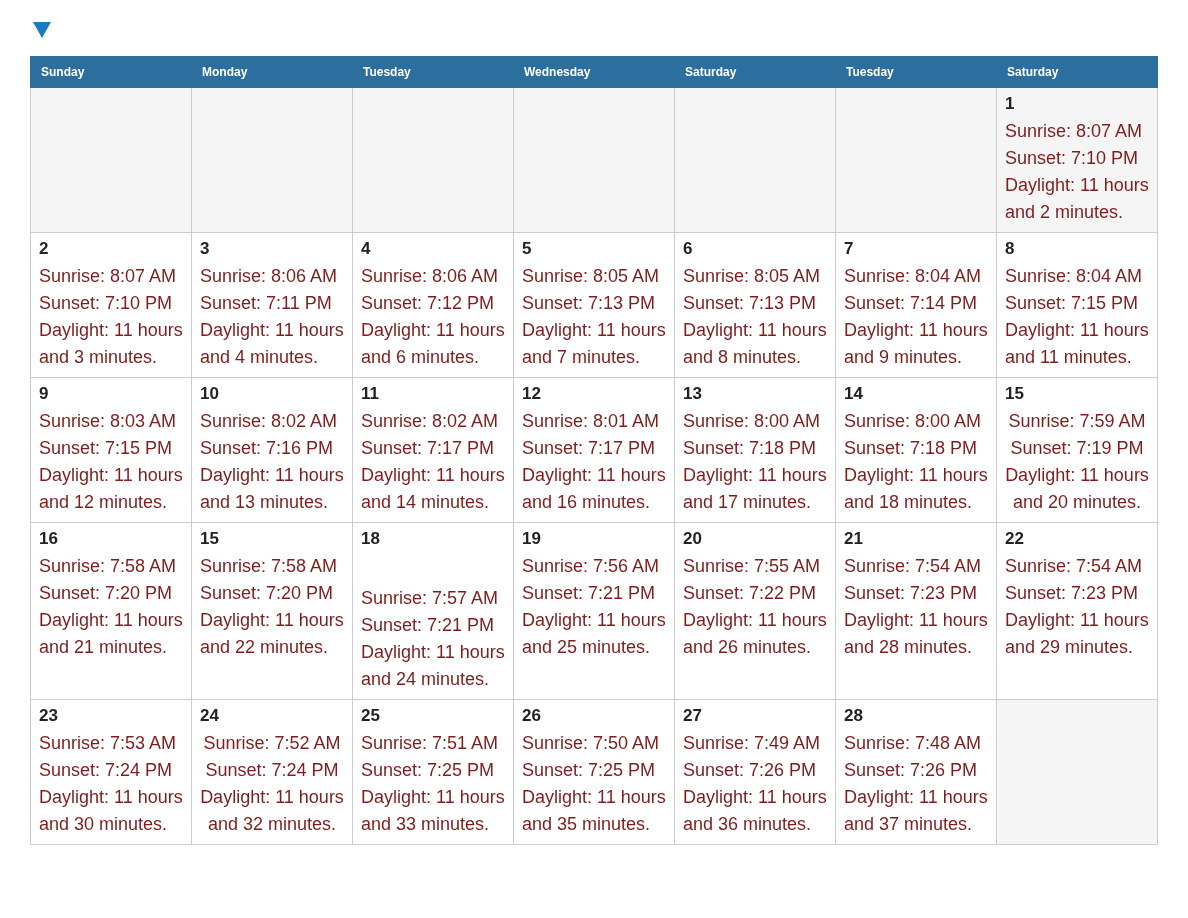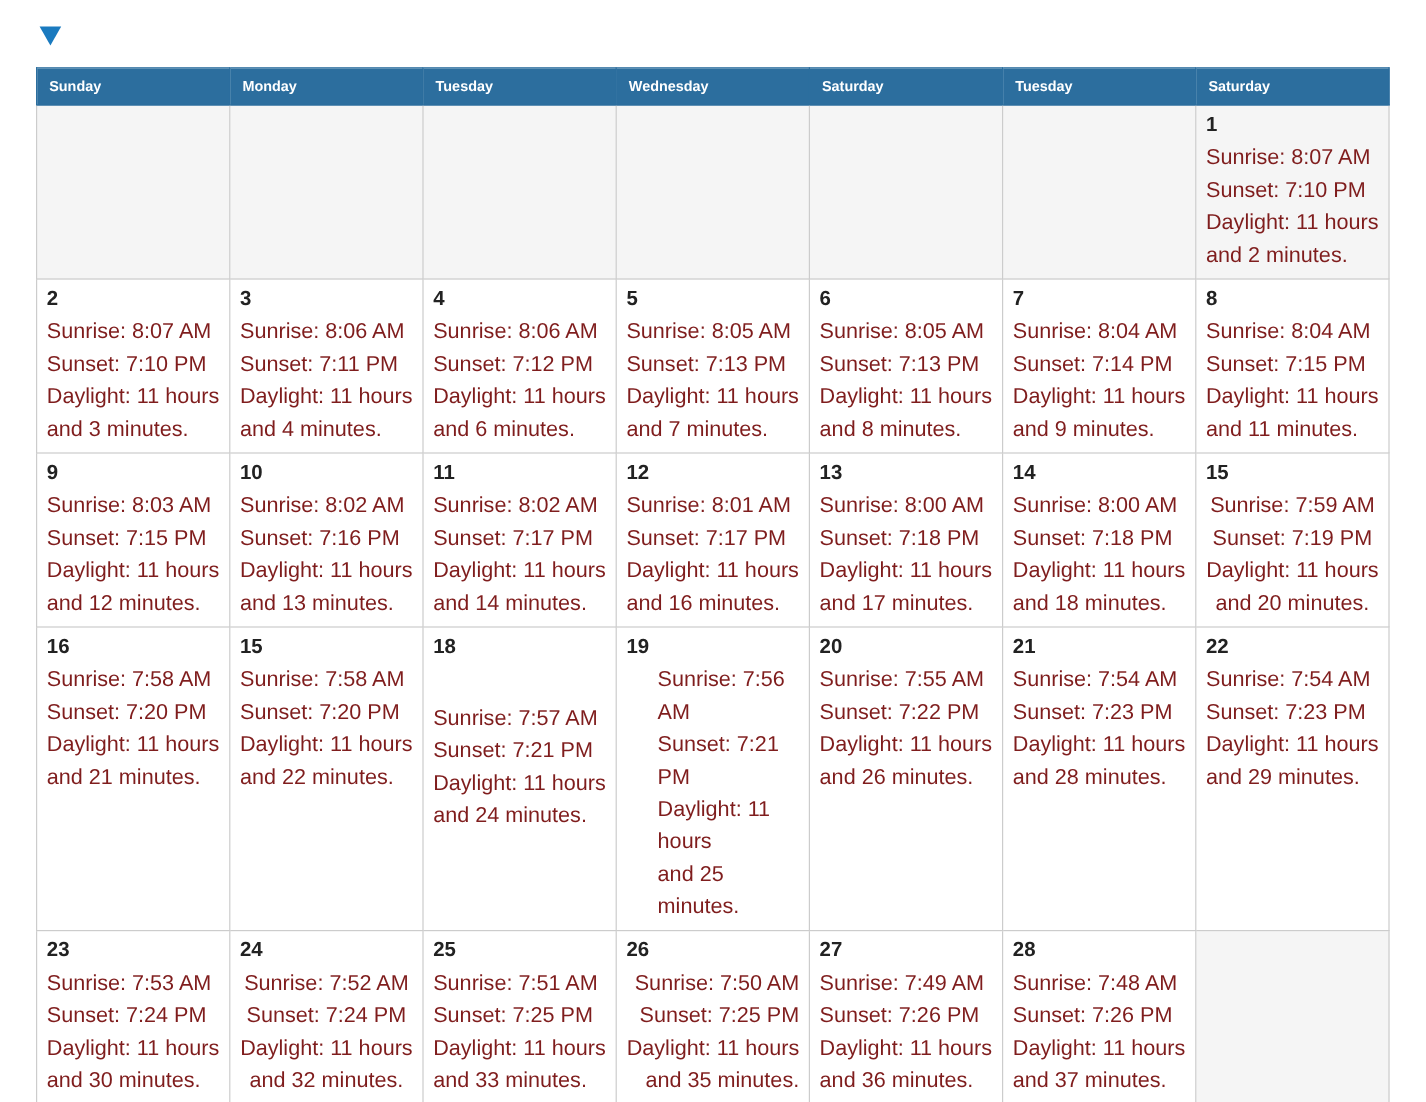--- a/index.html
+++ b/index.html
@@ -260,21 +260,21 @@
         </td>
         <td>
           <div class="day-number">18</div>
           <div class="day-info" style="white-space: pre-line; margin-top: 36px;">Sunrise: 7:57 AM
 Sunset: 7:21 PM
 Daylight: 11 hours
 and 24 minutes.</div>
         </td>
         <td>
           <div class="day-number">19</div>
-          <div class="day-info" style="white-space: pre-line; margin-left: 26px;">Sunrise: 7:56 AM
+          <div class="day-info" style="white-space: pre-line;">Sunrise: 7:56 AM
 Sunset: 7:21 PM
 Daylight: 11 hours
 and 25 minutes.</div>
         </td>
         <td>
           <div class="day-number">20</div>
           <div class="day-info" style="white-space: pre-line;">Sunrise: 7:55 AM
 Sunset: 7:22 PM
 Daylight: 11 hours
 and 26 minutes.</div>
@@ -311,21 +311,21 @@
         </td>
         <td>
           <div class="day-number">25</div>
           <div class="day-info" style="white-space: pre-line;">Sunrise: 7:51 AM
 Sunset: 7:25 PM
 Daylight: 11 hours
 and 33 minutes.</div>
         </td>
         <td>
           <div class="day-number">26</div>
-          <div class="day-info" style="white-space: pre-line; text-align: right;">Sunrise: 7:50 AM
+          <div class="day-info" style="white-space: pre-line;">Sunrise: 7:50 AM
 Sunset: 7:25 PM
 Daylight: 11 hours
 and 35 minutes.</div>
         </td>
         <td>
           <div class="day-number">27</div>
           <div class="day-info" style="white-space: pre-line;">Sunrise: 7:49 AM
 Sunset: 7:26 PM
 Daylight: 11 hours
 and 36 minutes.</div>

